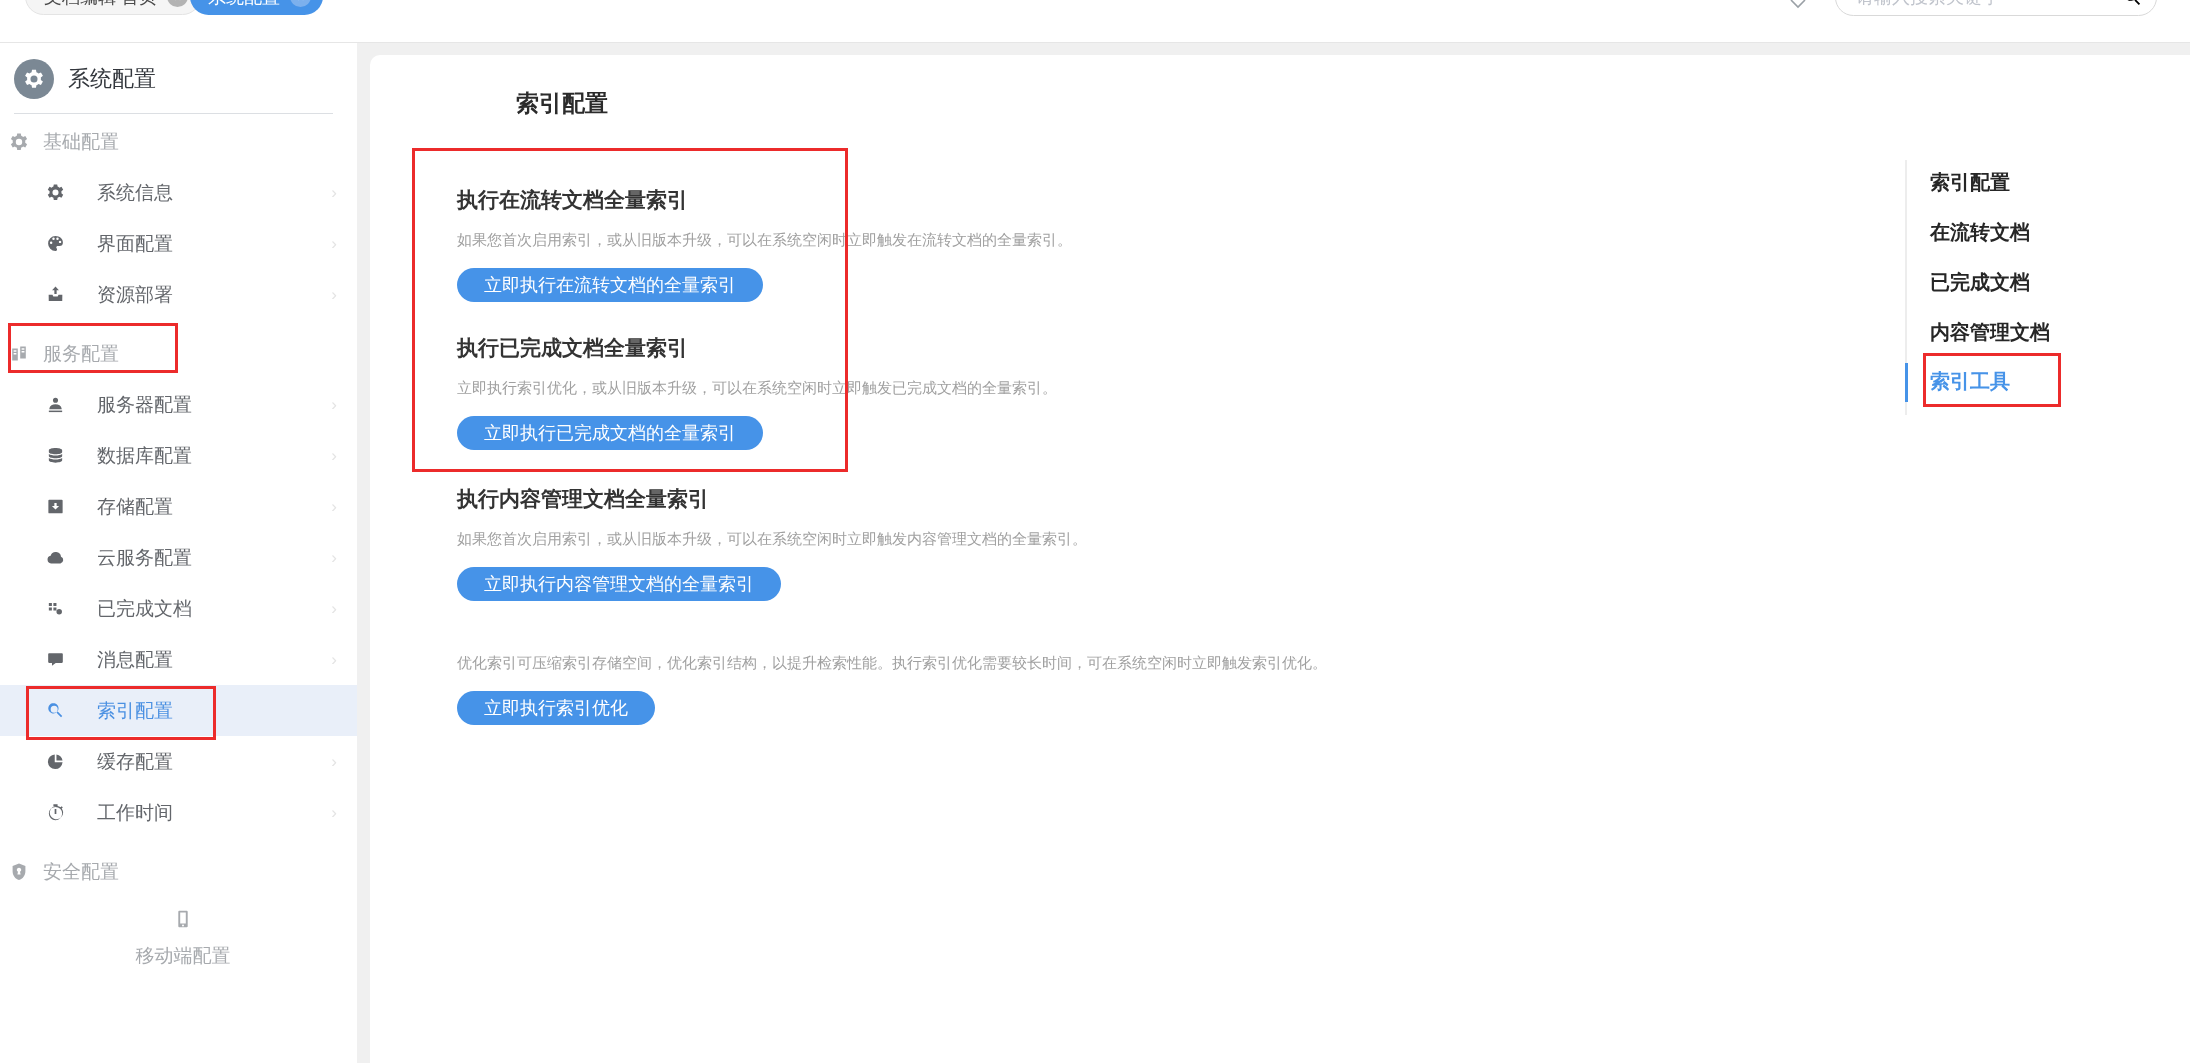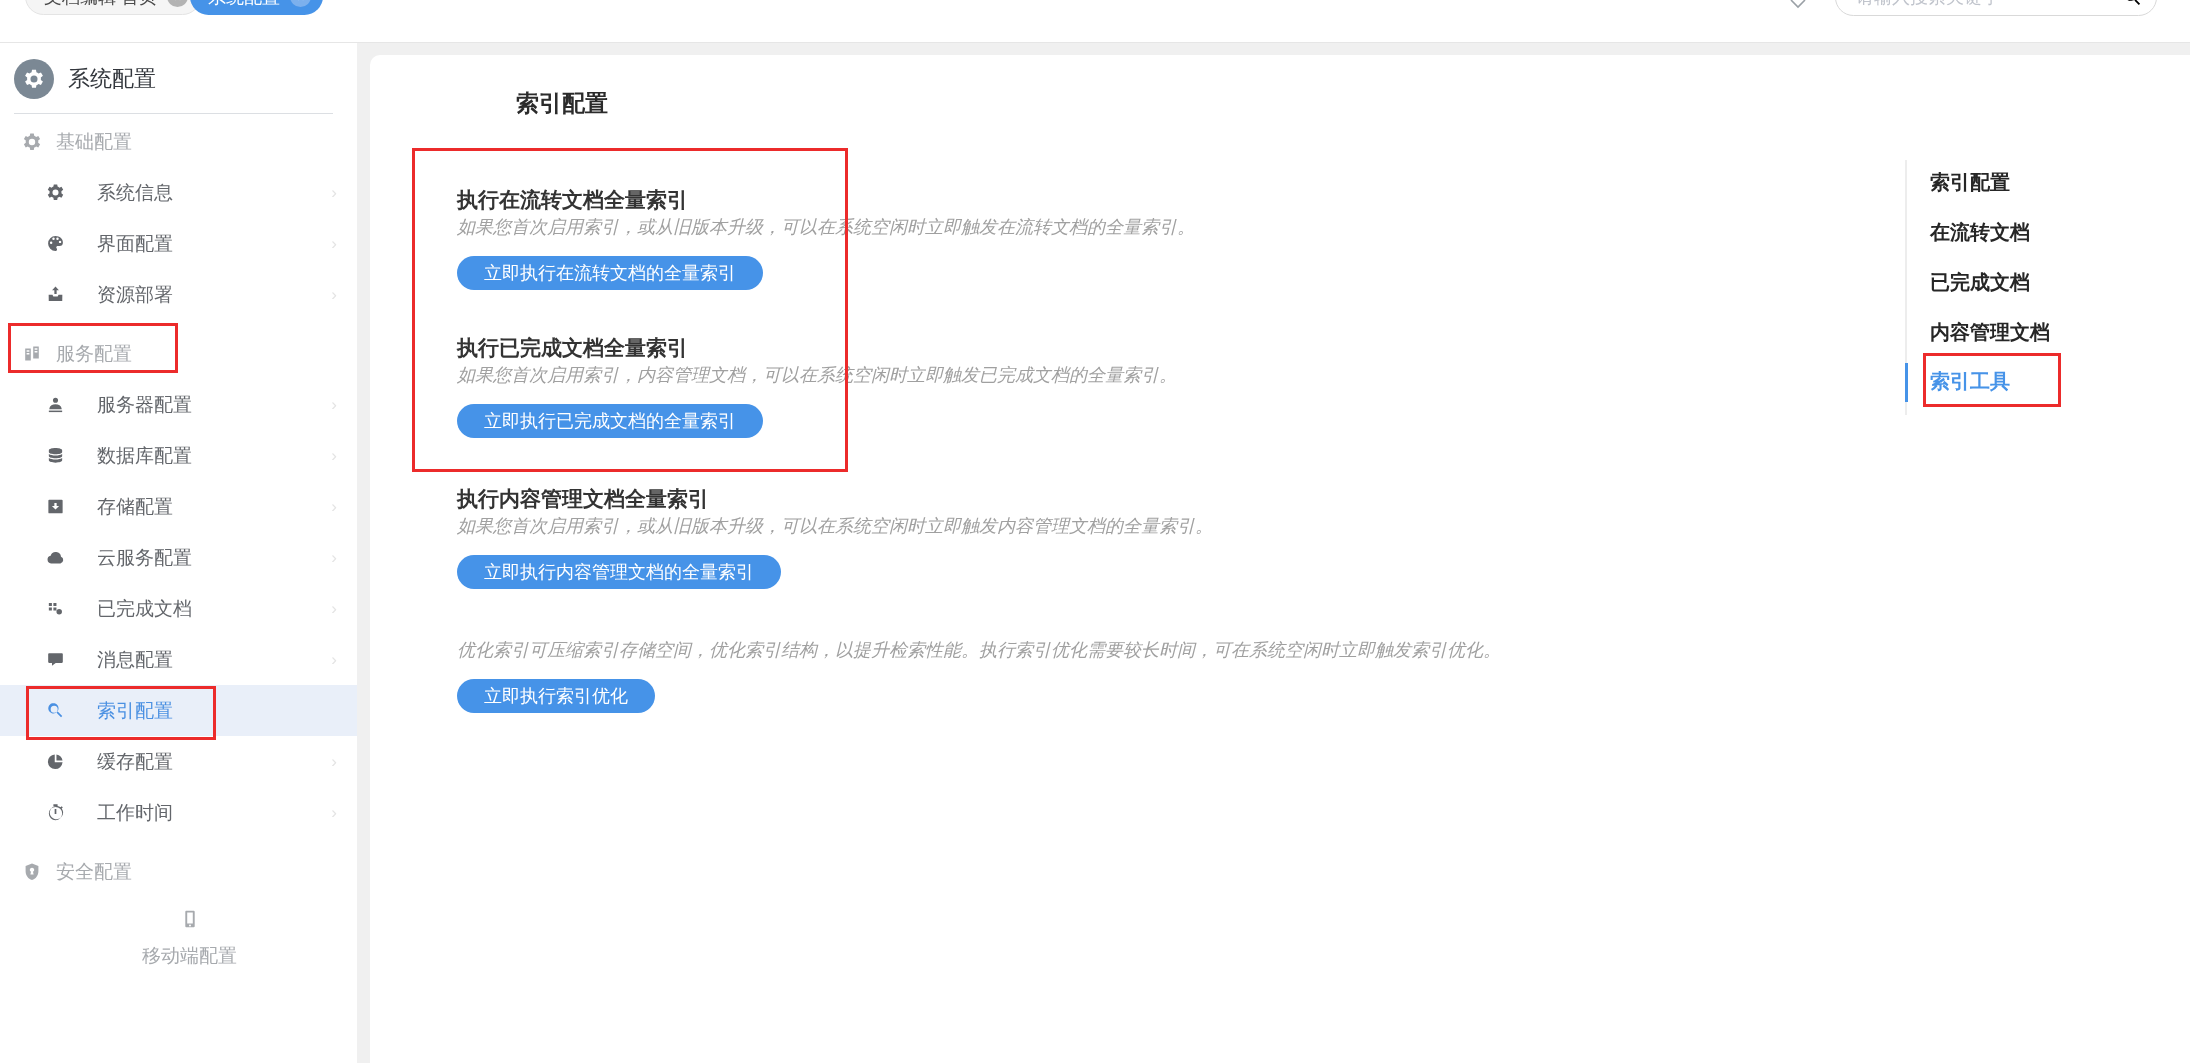--- a/index.html
+++ b/index.html
@@ -46,38 +46,38 @@
   }
   .side-header { display:flex; align-items:center; gap:14px; padding:15px 0 0 14px; height:56px; }
   .side-logo {
     width:40px; height:40px; border-radius:50%; background:#7b8894; color:#fff; flex:none;
     display:flex; align-items:center; justify-content:center;
   }
   .side-title { font-size:22px; color:#33373d; }
   .side-divider { height:1px; background:#dcdfe3; margin:14px 24px 0 14px; }
   .side-nav { padding-top:2px; }
   .srow { height:51px; display:flex; align-items:center; gap:14px; font-size:19px; position:relative; cursor:pointer; }
-  .srow.group { padding-left:22px; color:#a7aaae; }
+  .srow.group { padding-left:9px; color:#a7aaae; }
   .srow.group.gap { margin-top:8px; }
   .srow.group.gap2 { margin-top:12px;flex-direction:column; }
   .srow.sub { padding-left:46px; color:#63666b;gap:32px; }
   .srow.sub .chev { position:absolute; right:20px; color:#e4e4e4; font-size:17px; }
   .srow.active { background:#e9eff9; color:#4a90e2; }
   .ic { width:20px; height:20px; flex:none; }
   .ic.sm { width:19px; height:19px; }
 
   
   .card {
     position:absolute; left:370px; top:55px; right:0; bottom:0;
     background:#fff; border-radius:10px 0 0 0; z-index:5;
   }
   .page-title { position:absolute; left:146px; top:33px; margin:0; font-size:23px; font-weight:bold; color:#2b2b2b; }
   .cfg-section { position:absolute; left:87px; width:1150px; }
   .cfg-section h2 { margin:0; font-size:21px; line-height:28px; font-weight:bold; color:#333; }
-  .cfg-section p { margin:0 0 0; font-size:18px; line-height:27px; color:#a0a0a0;font-style:italic; }
+  .cfg-section p { margin:12px 0 0; font-size:15px; line-height:27px; color:#a0a0a0; }
   .cfg-btn {
     margin-top:15px; height:34px; padding:0 27px; border:none; border-radius:17px;
     background:#4693e8; color:#fff; font-size:18px; cursor:pointer;
     font-family:"Liberation Sans","DejaVu Sans",sans-serif;
   }
 
   
   .anchor-nav { position:absolute; left:1535px; top:100px; width:220px; height:280px; }
   .anchor-rail { position:absolute; left:0; top:5px; width:2px; height:255px; background:#ededed; }
   .anchor-indicator { position:absolute; left:0; top:208px; width:3px; height:39px; background:#4693e8; }
@@ -293,21 +293,21 @@
   <h1 class="page-title">索引配置</h1>
 
   <section class="cfg-section" style="top:131px">
     <h2>执行在流转文档全量索引</h2>
     <p>如果您首次启用索引，或从旧版本升级，可以在系统空闲时立即触发在流转文档的全量索引。</p>
     <button class="cfg-btn">立即执行在流转文档的全量索引</button>
   </section>
 
   <section class="cfg-section" style="top:279px">
     <h2>执行已完成文档全量索引</h2>
-    <p>如果您首次启用索引，内容管理文档，可以在系统空闲时立即触发已完成文档的全量索引。</p>
+    <p>立即执行索引优化，或从旧版本升级，可以在系统空闲时立即触发已完成文档的全量索引。</p>
     <button class="cfg-btn">立即执行已完成文档的全量索引</button>
   </section>
 
   <section class="cfg-section" style="top:430px">
     <h2>执行内容管理文档全量索引</h2>
     <p>如果您首次启用索引，或从旧版本升级，可以在系统空闲时立即触发内容管理文档的全量索引。</p>
     <button class="cfg-btn">立即执行内容管理文档的全量索引</button>
   </section>
 
   <section class="cfg-section" style="top:582px">

